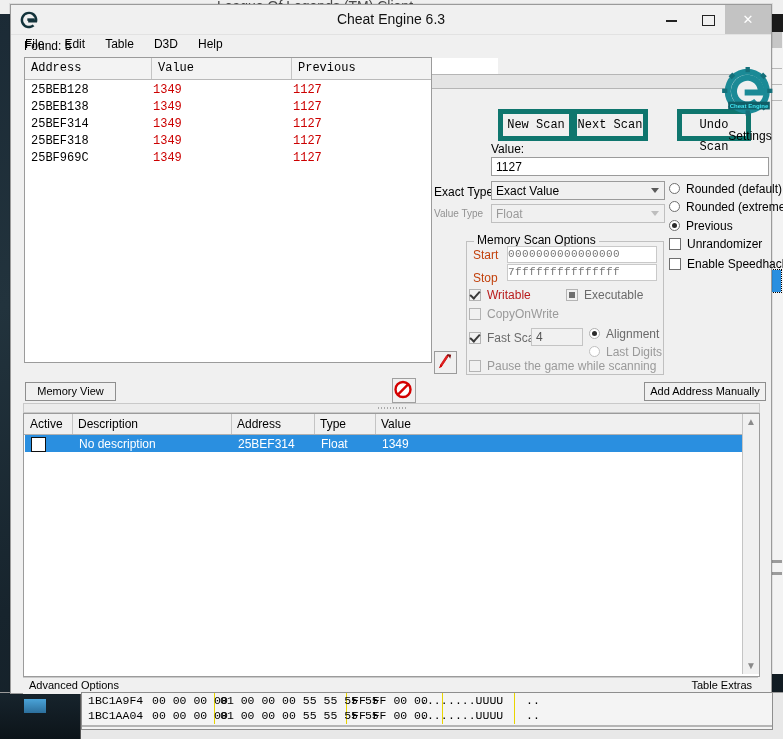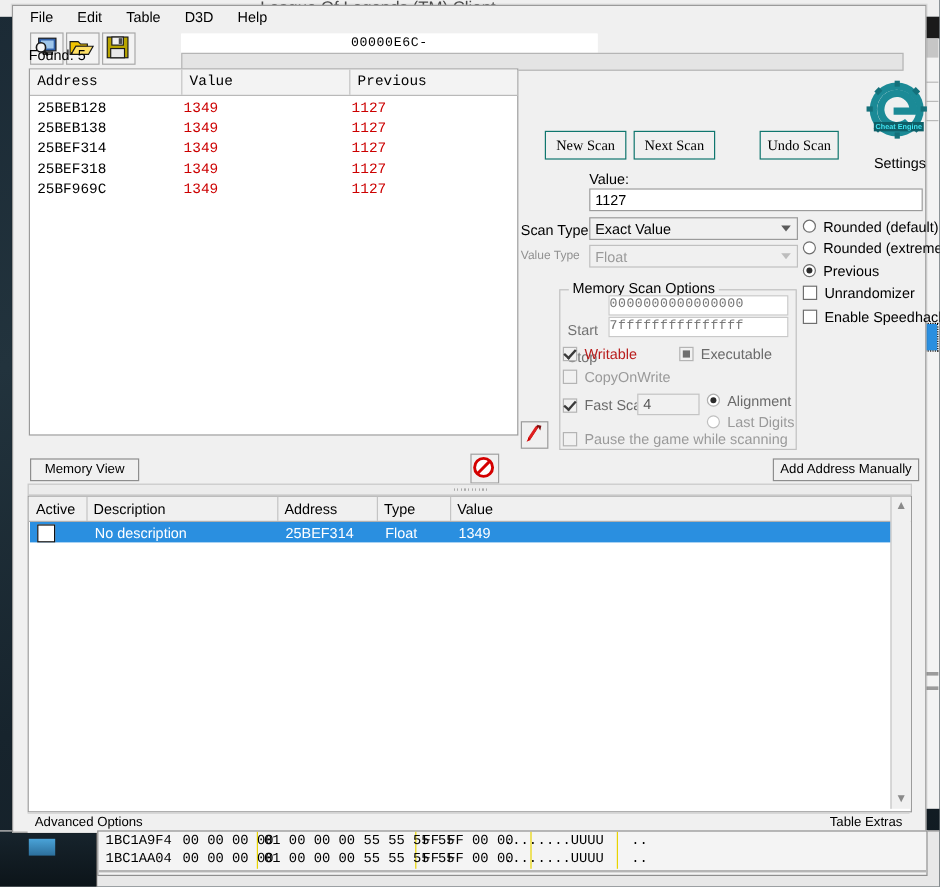--- a/index.html
+++ b/index.html
@@ -121,22 +121,22 @@
     border:1px solid #8e8e8e;background:#f0f0f0;font-size:11px;color:#000;
     text-align:center;line-height:17px;
   }
   #splitter{position:absolute;left:12px;top:398px;width:735px;height:8px;
     background:#ececec;border:1px solid #c9c9c9;}
   #splitter .grip{position:absolute;left:50%;top:3px;margin-left:-14px;width:28px;height:2px;
     background:repeating-linear-gradient(90deg,#a9a9a9 0 1px,transparent 1px 3px);}
 
   
   .btn{
-    position:absolute;border:1px solid #0f766e;background:#f0f0f0;
-    font-size:12px;color:#000;text-align:center;font-family:Liberation Serif, serif;
+    position:absolute;border:5px solid #0f766e;background:#f0f0f0;
+    font-size:12px;color:#000;text-align:center;font-family:Liberation Mono, monospace;margin-left:44px;
   }
   #new-scan{left:443px;top:104px;width:66px;height:22px;line-height:22px;}
   #next-scan{left:517px;top:104px;width:66px;height:22px;line-height:22px;}
   #undo-scan{left:622px;top:104px;width:64px;height:22px;line-height:22px;}
   #ce-logo-big{position:absolute;left:710px;top:62px;width:56px;height:52px;}
   #settings-label{position:absolute;left:708px;top:124px;width:62px;text-align:center;font-size:12px;color:#000;}
 
   #value-label{position:absolute;left:480px;top:137px;font-size:12px;color:#000;}
   #value-input{
     position:absolute;left:480px;top:152px;width:278px;height:19px;
@@ -176,21 +176,21 @@
   .chk-row .lbl{position:absolute;left:18px;top:0;white-space:nowrap;}
   .chk-row.dim .lbl{color:#9a9a9a;}
 
   
   #msopts{
     position:absolute;left:455px;top:236px;width:196px;height:132px;
     border:1px solid #c0c0c0;
   }
   #msopts-title{position:absolute;left:463px;top:228px;background:#f0f0f0;padding:0 3px;
     font-size:12px;color:#000;}
-  .grp-lbl{position:absolute;font-size:12px;color:#737373;margin-top:20px;}
+  .grp-lbl{position:absolute;font-size:12px;color:#c2410c;}
   .hexfield{
     position:absolute;background:#fff;border:1px solid #c9c9c9;
     font-family:"Liberation Mono","DejaVu Sans Mono",monospace;font-size:11px;
     color:#777;padding:1px 3px 0 0;box-sizing:border-box;letter-spacing:.4px;
   }
   #fastscan-input{
     position:absolute;left:520px;top:323px;width:52px;height:18px;background:#f1f1f1;
     border:1px solid #c4c4c4;font-size:12px;color:#555;padding:1px 0 0 4px;box-sizing:border-box;
   }
 
@@ -251,20 +251,37 @@
   <div id="bg-right-sb2"></div>
 
   <div id="bg-bottom-strip"></div>
   <div id="bg-bottom-left">
     <div id="bg-bottom-icon"></div>
   </div>
 </div>
 
 <div id="ce-window">
 
+  <div id="titlebar">
+    <svg id="ce-logo-small" viewBox="0 0 24 24">
+      <path d="M12 2a10 10 0 1 0 6.5 17.6l-2.1-2.2A7 7 0 1 1 19 12H11v3h10.6A10 10 0 0 0 12 2z" fill="#13333b"></path>
+      <rect x="10" y="10" width="9" height="3" fill="#13333b"></rect>
+    </svg>
+    <div id="title-text">Cheat Engine 6.3</div>
+
+    <div class="wbtn" id="btn-min">
+      <span class="min-bar"></span>
+    </div>
+    <div class="wbtn" id="btn-max">
+      <span class="max-box"></span>
+    </div>
+    <div class="wbtn" id="btn-close">
+      <span class="glyph">✕</span>
+    </div>
+  </div>
 
   <div id="menubar">
     <span class="menu-item">File</span>
     <span class="menu-item">Edit</span>
     <span class="menu-item">Table</span>
     <span class="menu-item">D3D</span>
     <span class="menu-item">Help</span>
   </div>
 
   <div id="toolbar">
@@ -364,21 +381,21 @@
       <rect x="46" y="44" width="6" height="5" transform="rotate(-45 49 46)"></rect>
     </g>
     <rect x="8" y="40" width="48" height="9" fill="#0f5f68"></rect>
     <text x="32" y="47" font-size="7" fill="#3fe3f0" text-anchor="middle" font-family="Liberation Sans, sans-serif" font-weight="bold">Cheat Engine</text>
   </svg>
   <div id="settings-label">Settings</div>
 
   <div id="value-label">Value:</div>
   <div id="value-input">1127</div>
 
-  <div id="scantype-label">Scan Type</div>
+  <div id="scantype-label">Exact Type</div>
   <div id="scantype-sel">
     <span>Exact Value</span>
     <span class="arrow-dn"></span>
   </div>
 
   <div id="valuetype-label">Value Type</div>
   <div id="valuetype-sel">
     <span>Float</span>
     <span class="arrow-dn dim"></span>
   </div>

